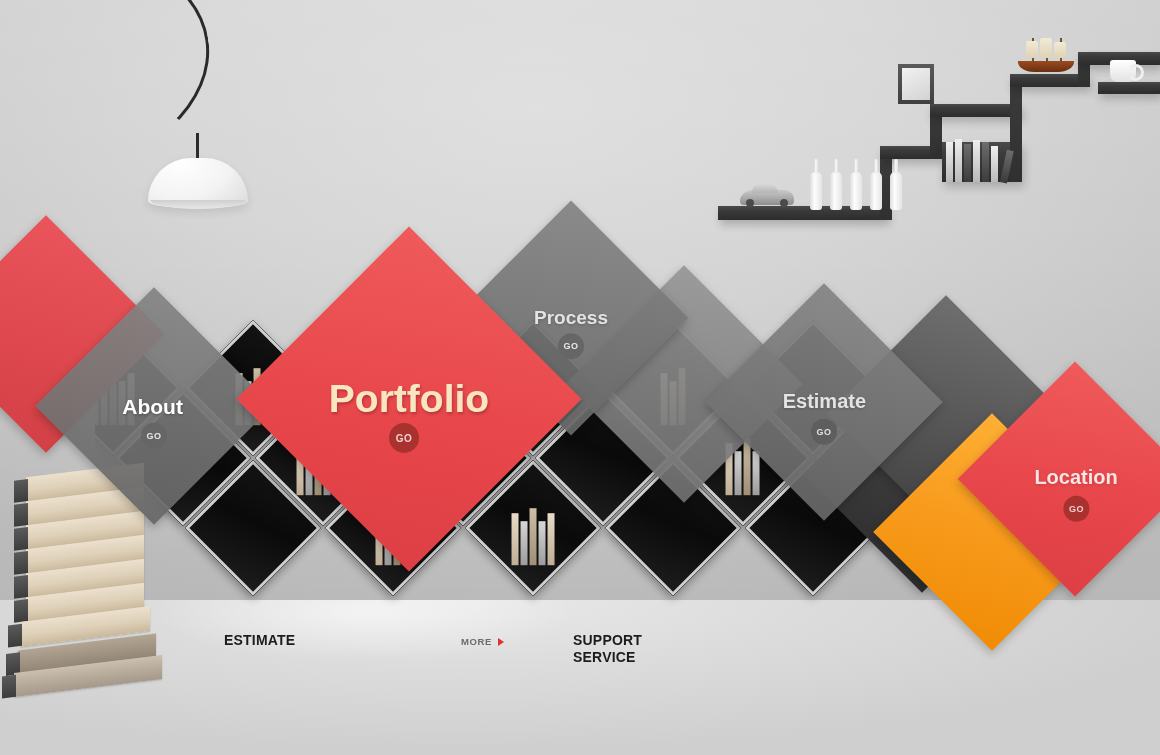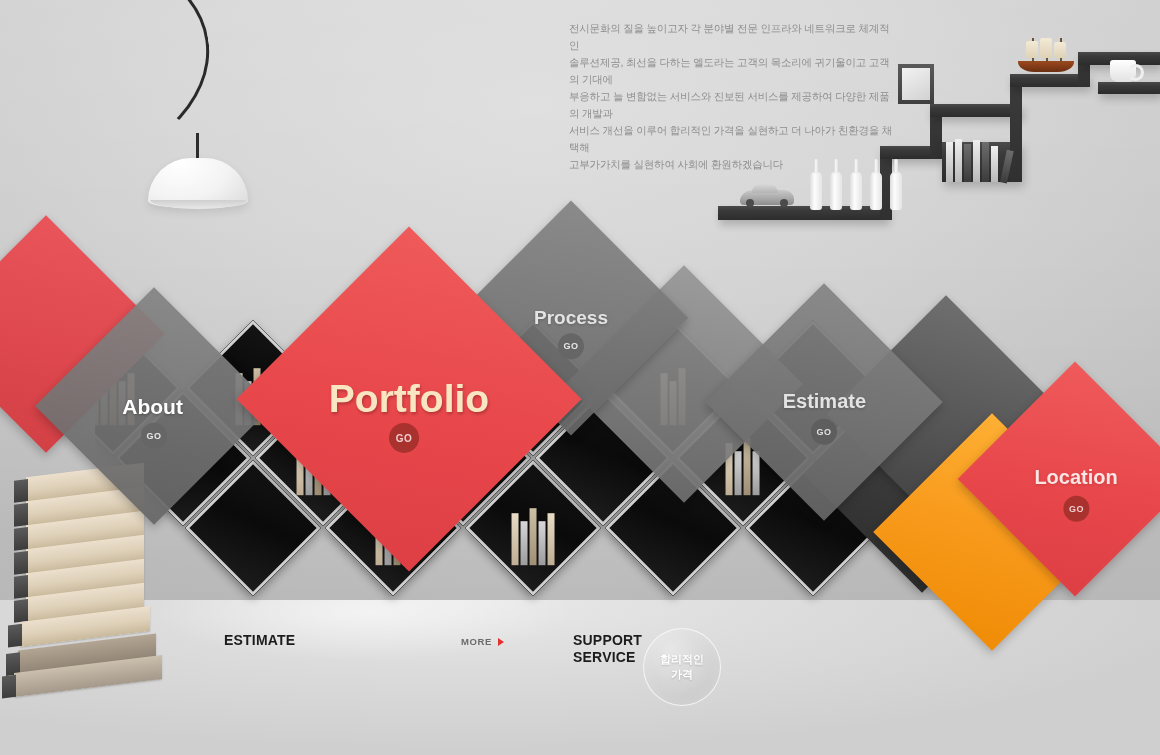--- a/index.html
+++ b/index.html
@@ -279,25 +279,20 @@
   <div class="floor"></div>
   <div class="floor-sheen"></div>
 
   <div>
     <div class="lamp-arc"></div>
     <div class="lamp-pole"></div>
     <div class="lamp-shade"></div>
     <div class="lamp-lip"></div>
   </div>
 
-  <div class="intro">전시문화의 질을 높이고자 각 분야별 전문 인프라와 네트워크로 체계적인
-솔루션제공, 최선을 다하는 엘도라는 고객의 목소리에 귀기울이고 고객의 기대에
-부응하고 늘 변함없는 서비스와 진보된 서비스를 제공하여 다양한 제품의 개발과
-서비스 개선을 이루어 합리적인 가격을 실현하고 더 나아가 친환경을 채택해
-고부가가치를 실현하여 사회에 환원하겠습니다</div>
 
   <div class="shelf-wrap">
 
     <div class="shelf-seg" style="left:0px;   top:160px; width:170px; height:14px;"></div>
     <div class="shelf-back" style="left:162px;top:108px; width:12px;  height:66px;"></div>
 
     <div class="shelf-seg" style="left:162px; top:100px; width:62px;  height:13px;"></div>
     <div class="shelf-back" style="left:212px;top:58px;  width:12px;  height:55px;"></div>
 
     <div class="shelf-seg" style="left:212px; top:58px;  width:92px;  height:13px;"></div>
@@ -479,17 +474,15 @@
 
   <div class="more-btn">
     <span>MORE</span>
     <span class="more-arrow"></span>
   </div>
 
   <div class="support-lbl" style="white-space:pre-line;">SUPPORT
 SERVICE</div>
 
   <div class="circles">
-    <div class="circ">합리적인
-가격</div>
   </div>
 
 </div>
 
 </body></html>

